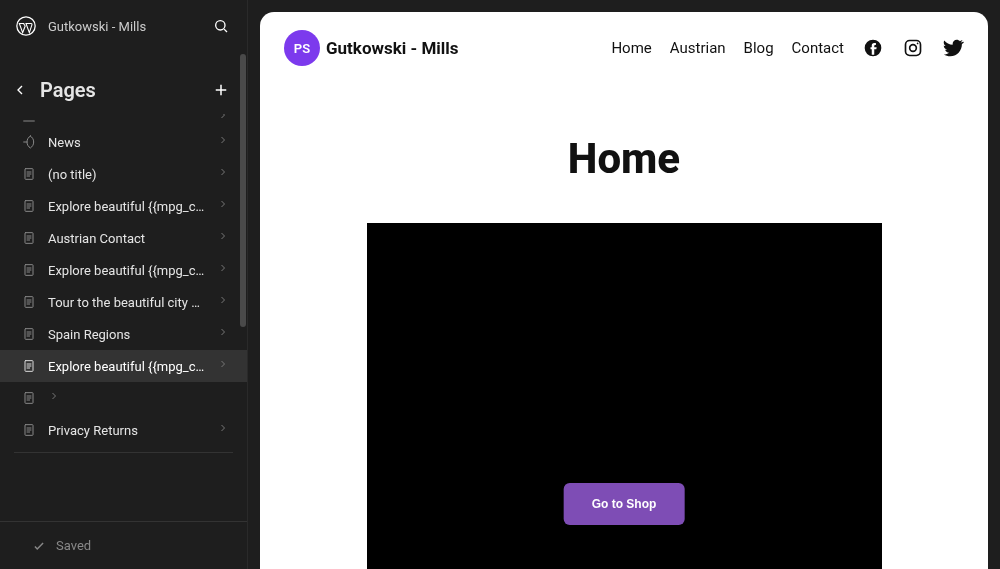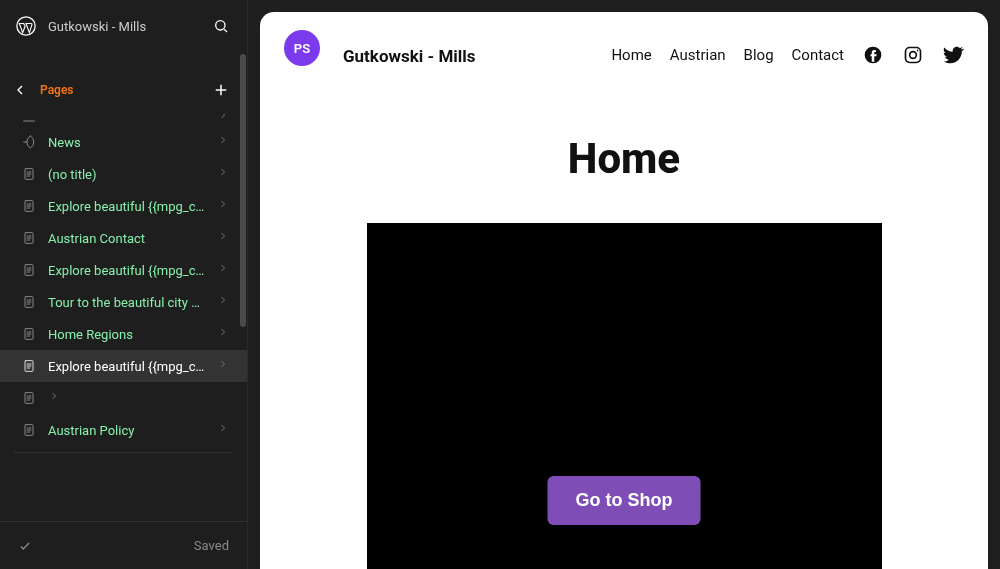--- a/index.html
+++ b/index.html
@@ -44,73 +44,72 @@
       width:24px; height:24px; display:flex; align-items:center; justify-content:center;
       color:#ccc;
     }
     .panel-header {
       display:flex; align-items:center;
       padding: 12px 14px 12px 8px;
       margin-top: 14px;
       gap: 8px;
     }
     .back-btn { width:24px; height:24px; display:flex; align-items:center; justify-content:center; color:#ccc;}
-    .panel-title { font-size:12px; font-weight:600; color:#f97316; flex:1; }
+    .panel-title { font-size:20px; font-weight:600; color:#e5e5e5; flex:1; }
     .add-btn { width:24px; height:24px; display:flex; align-items:center; justify-content:center; color:#ccc;}
     .page-list { flex:1; overflow:hidden; padding-bottom: 0; }
     .page-item {
       display:flex; align-items:center;
       padding: 7px 14px 7px 20px;
       gap: 10px;
       font-size: 13px;
-      color:#86efac;
+      color:#e5e5e5;
       cursor:pointer;
       position:relative;
     }
     .page-item.selected { background:#333; color:#fff; }
     .page-item .icon { width:18px; height:18px; display:flex; align-items:center; justify-content:center; flex-shrink:0; color: #888;}
     .page-item.selected .icon { color:#ddd; }
     .page-item .label {
       flex:1;
       white-space: nowrap;
       overflow:hidden;
       text-overflow: ellipsis;
     }
     .page-item .chev { width:16px; height:16px; color:#777; flex-shrink:0;}
     .list-divider { height:1px; background:#333; margin:6px 14px;}
     .saved-bar {
       height: 48px;
       border-top:1px solid #333;
       display:flex;
       align-items:center;
-      padding: 0 18px;
+      padding: 0 32px;
       gap: 10px;
       color:#888;
       font-size:13px;
       margin-top:auto;
-      justify-content:space-between;
     }
     .preview {
       flex:1;
       padding: 12px 12px 0 12px;
       display:flex;
     }
     .canvas {
       flex:1;
       background:#fff;
       border-radius: 14px 14px 0 0;
       overflow:hidden;
       position:relative;
       display:flex;
       flex-direction:column;
     }
     .site-header {
-      display:flex; align-items:flex-end;
+      display:flex; align-items:center;
       padding: 18px 24px;
-      gap: 23px;
+      gap: 6px;
     }
     .site-logo {
       width:36px; height:36px; border-radius:50%;
       background:#7c3aed;
       color:#fff; display:flex; align-items:center; justify-content:center;
       font-size:13px; font-weight:600;
     }
     .site-title { font-size:17px; font-weight:700; color:#111;}
     .site-nav { margin-left:auto; display:flex; align-items:center; gap:18px;}
     .nav-link { font-size:15px; color:#111; text-decoration:none;}
@@ -127,21 +126,21 @@
       background:#000;
       position:relative;
     }
     .cta-btn {
       position:absolute;
       left:50%; transform: translateX(-50%);
       bottom: 44px;
       background:#7e4db5;
       color:#fff;
       font-weight:600;
-      font-size:18px;
+      font-size:12px;
       padding: 14px 28px;
       border-radius:6px;
       border:none;
     }
     svg { display:block; }
     .page-icon-svg { stroke: currentColor; fill:none; stroke-width:1.5; stroke-linecap:round; stroke-linejoin:round;}
   </style>
 </head>
 <body>
 
@@ -274,21 +273,21 @@
           </svg>
         </span>
       </div>
       <div class="page-item">
         <span class="icon">
           <svg width="16" height="16" viewBox="0 0 24 24" class="page-icon-svg">
             <rect x="6" y="4" width="12" height="16" rx="1"></rect>
             <path d="M9 9h6M9 12h6M9 15h4"></path>
           </svg>
         </span>
-        <span class="label">Home Regions</span>
+        <span class="label">Spain Regions</span>
         <span class="chev">
           <svg width="12" height="12" viewBox="0 0 24 24" fill="none" stroke="currentColor" stroke-width="2">
             <path d="m9 18 6-6-6-6"></path>
           </svg>
         </span>
       </div>
       <div class="page-item selected">
         <span class="icon">
           <svg width="16" height="16" viewBox="0 0 24 24" class="page-icon-svg">
             <rect x="6" y="4" width="12" height="16" rx="1"></rect>
@@ -315,21 +314,21 @@
           </svg>
         </span>
       </div>
       <div class="page-item">
         <span class="icon">
           <svg width="16" height="16" viewBox="0 0 24 24" class="page-icon-svg">
             <rect x="6" y="4" width="12" height="16" rx="1"></rect>
             <path d="M9 9h6M9 12h6M9 15h4"></path>
           </svg>
         </span>
-        <span class="label">Austrian Policy</span>
+        <span class="label">Privacy Returns</span>
         <span class="chev">
           <svg width="12" height="12" viewBox="0 0 24 24" fill="none" stroke="currentColor" stroke-width="2">
             <path d="m9 18 6-6-6-6"></path>
           </svg>
         </span>
       </div>
       <div class="list-divider"></div>
     </div>
 
   <div class="saved-bar">

